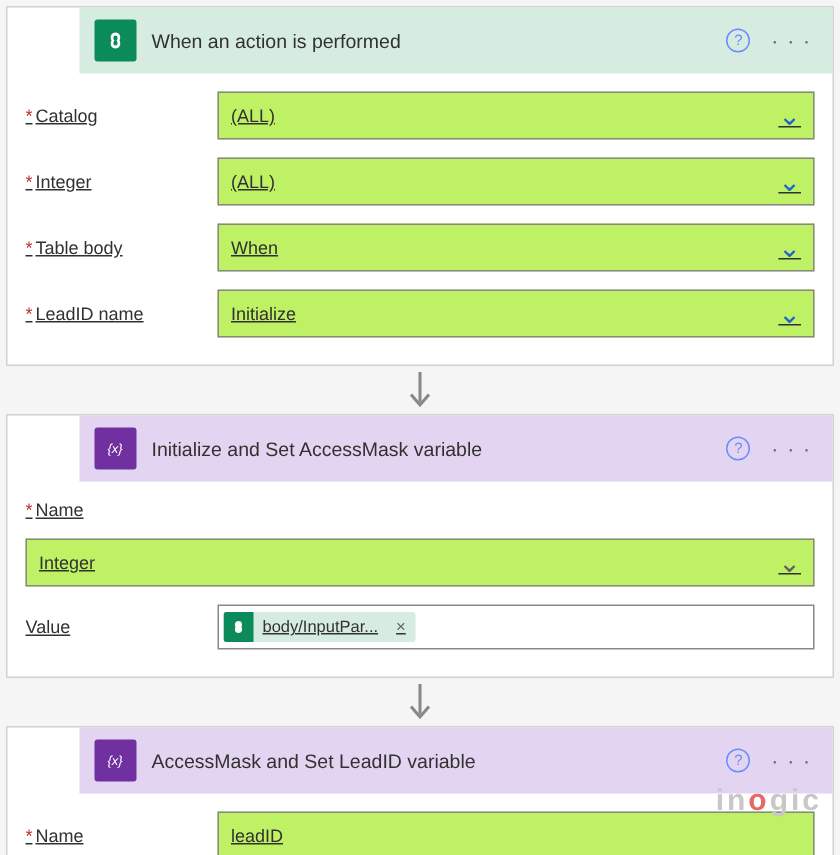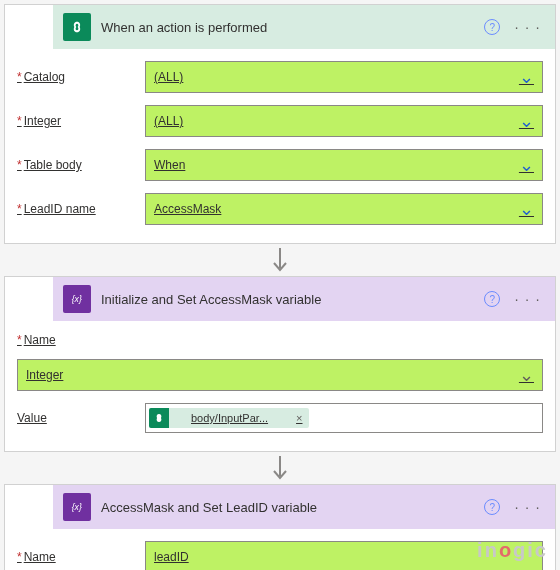--- a/index.html
+++ b/index.html
@@ -84,33 +84,33 @@
       font-size: 11px;
       color: #323130;
       overflow: hidden;
     }
     .token .token-icon {
       width: 20px; height: 20px;
       background: #0b8a5a;
       display: flex; align-items: center; justify-content: center;
     }
     .token .token-icon svg { width: 12px; height: 12px; }
-    .token .token-text { padding: 0 22px; }
+    .token .token-text { padding: 0 6px; }
     .token .token-close { padding: 0 6px; cursor: pointer; color: #605e5c; }
     .arrow-down {
       text-align: center;
       color: #8a8886;
       font-size: 20px;
       line-height: 28px;
       height: 28px;
     }
     .arrow-down svg { width: 14px; height: 24px; }
     .watermark {
       position: fixed;
-      right: 12px; bottom: 8px;
+      right: 12px; bottom: 24px;
       font-size: 20px;
       letter-spacing: 2px;
       color: #c8c8c8;
       font-weight: 600;
       pointer-events: none;
     }
     .watermark .red { color: #e46a6a; }
   </style>
 </head>
 <body>
@@ -144,21 +144,21 @@
     <div class="field-row">
       <div class="field-label"><span class="req">*</span><span>Table body</span></div>
       <div class="field-control chev-blue">
         <span>When</span>
         <span class="chevron">⌄</span>
       </div>
     </div>
     <div class="field-row">
       <div class="field-label"><span class="req">*</span><span>LeadID name</span></div>
       <div class="field-control chev-blue">
-        <span>AccessMask</span>
+        <span>Initialize</span>
         <span class="chevron">⌄</span>
       </div>
     </div>
   </div>
 </div>
 
 <div class="arrow-down">
   <svg viewBox="0 0 14 24">
       <line x1="7" y1="0" x2="7" y2="20" stroke="#8a8886" stroke-width="2"></line>
       <polyline points="1,15 7,22 13,15" fill="none" stroke="#8a8886" stroke-width="2"></polyline>

